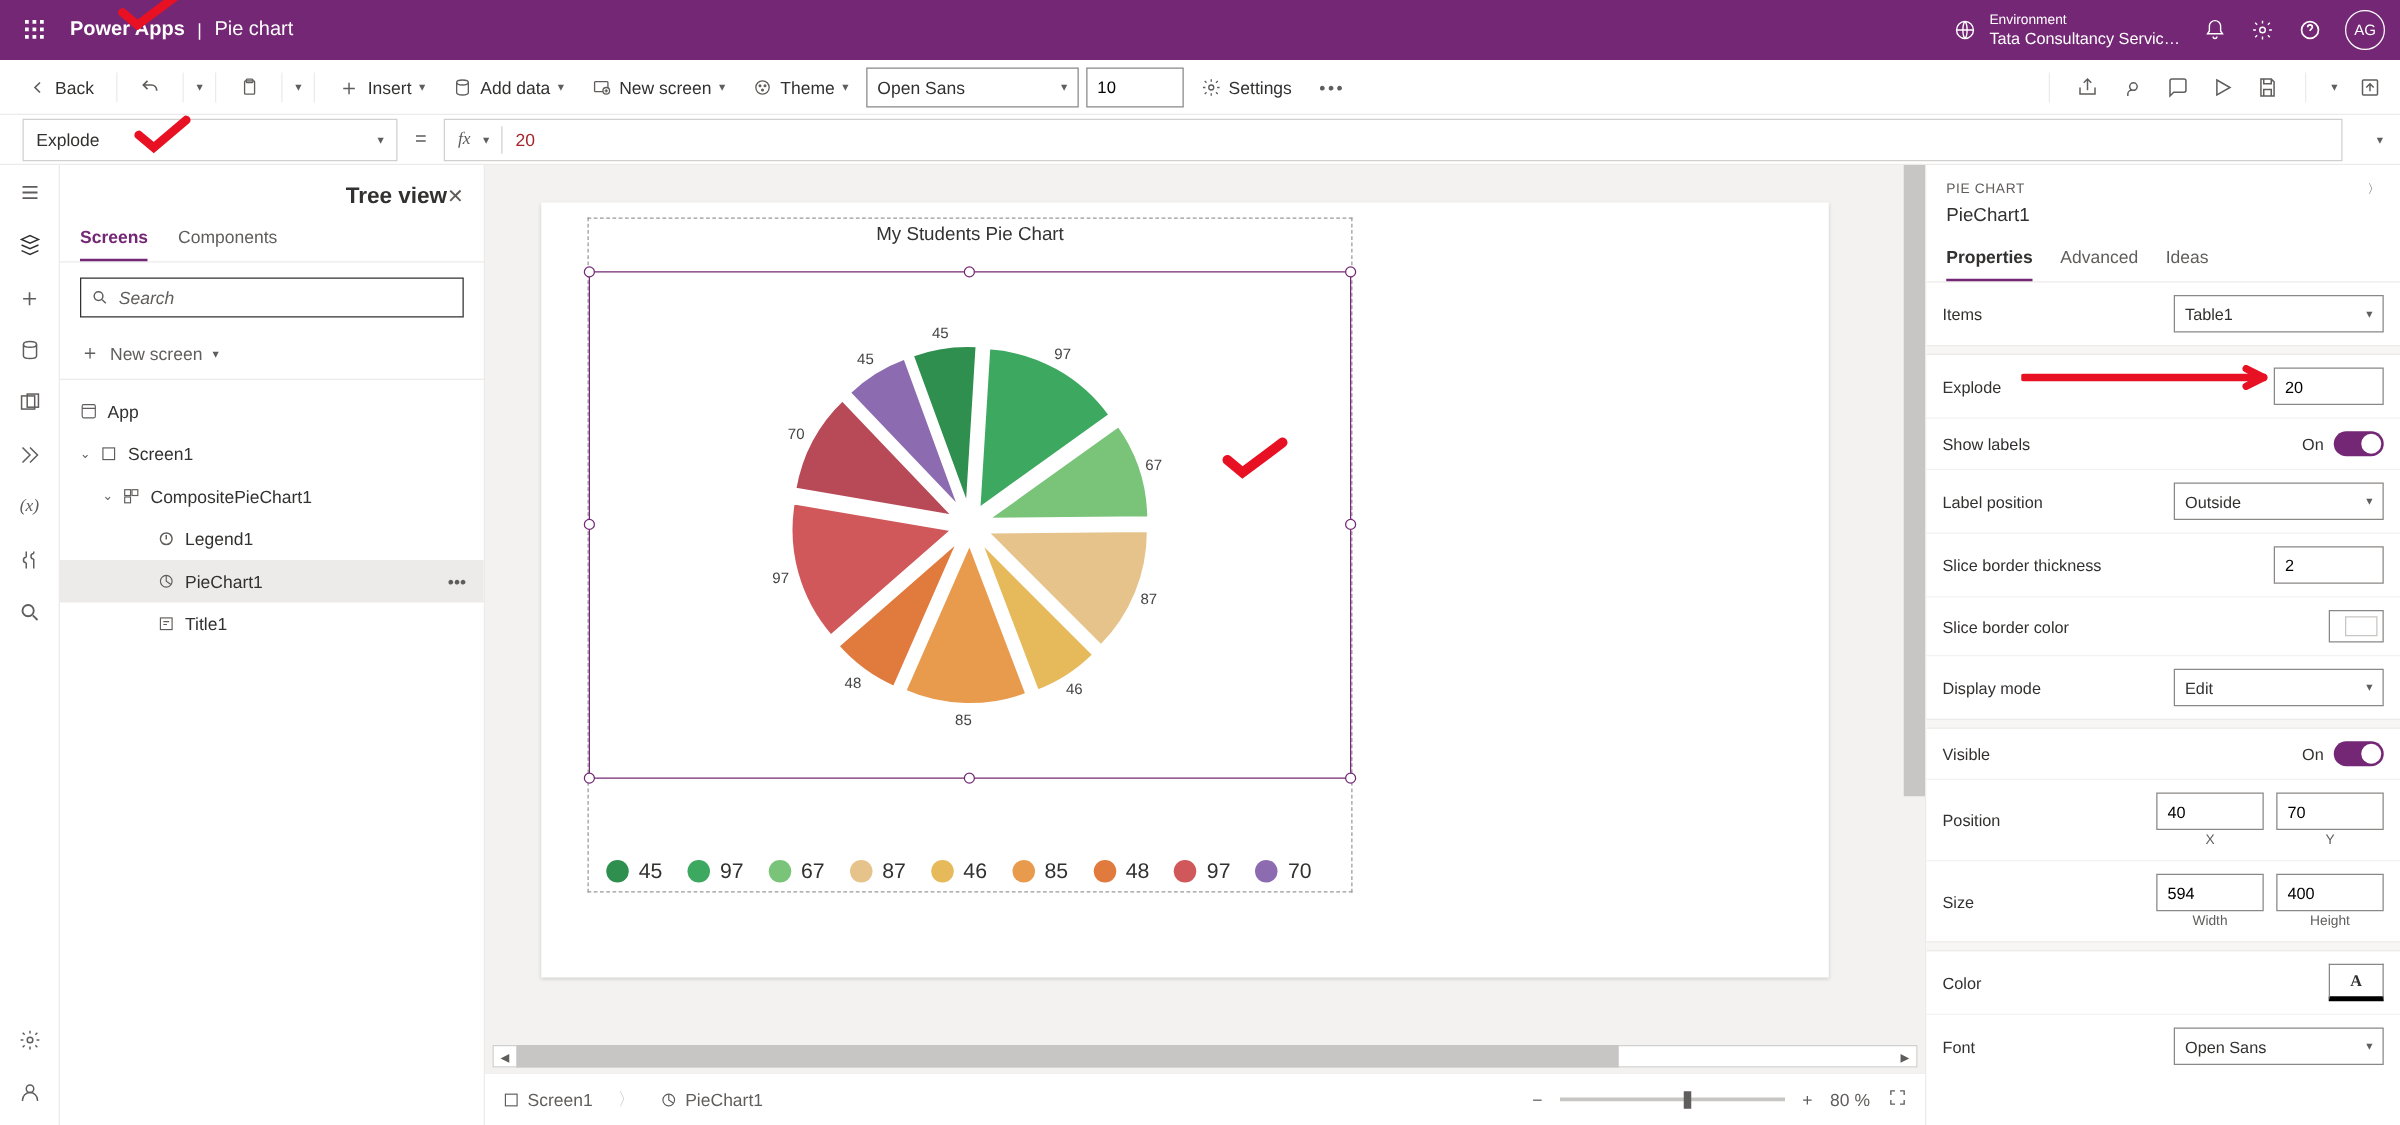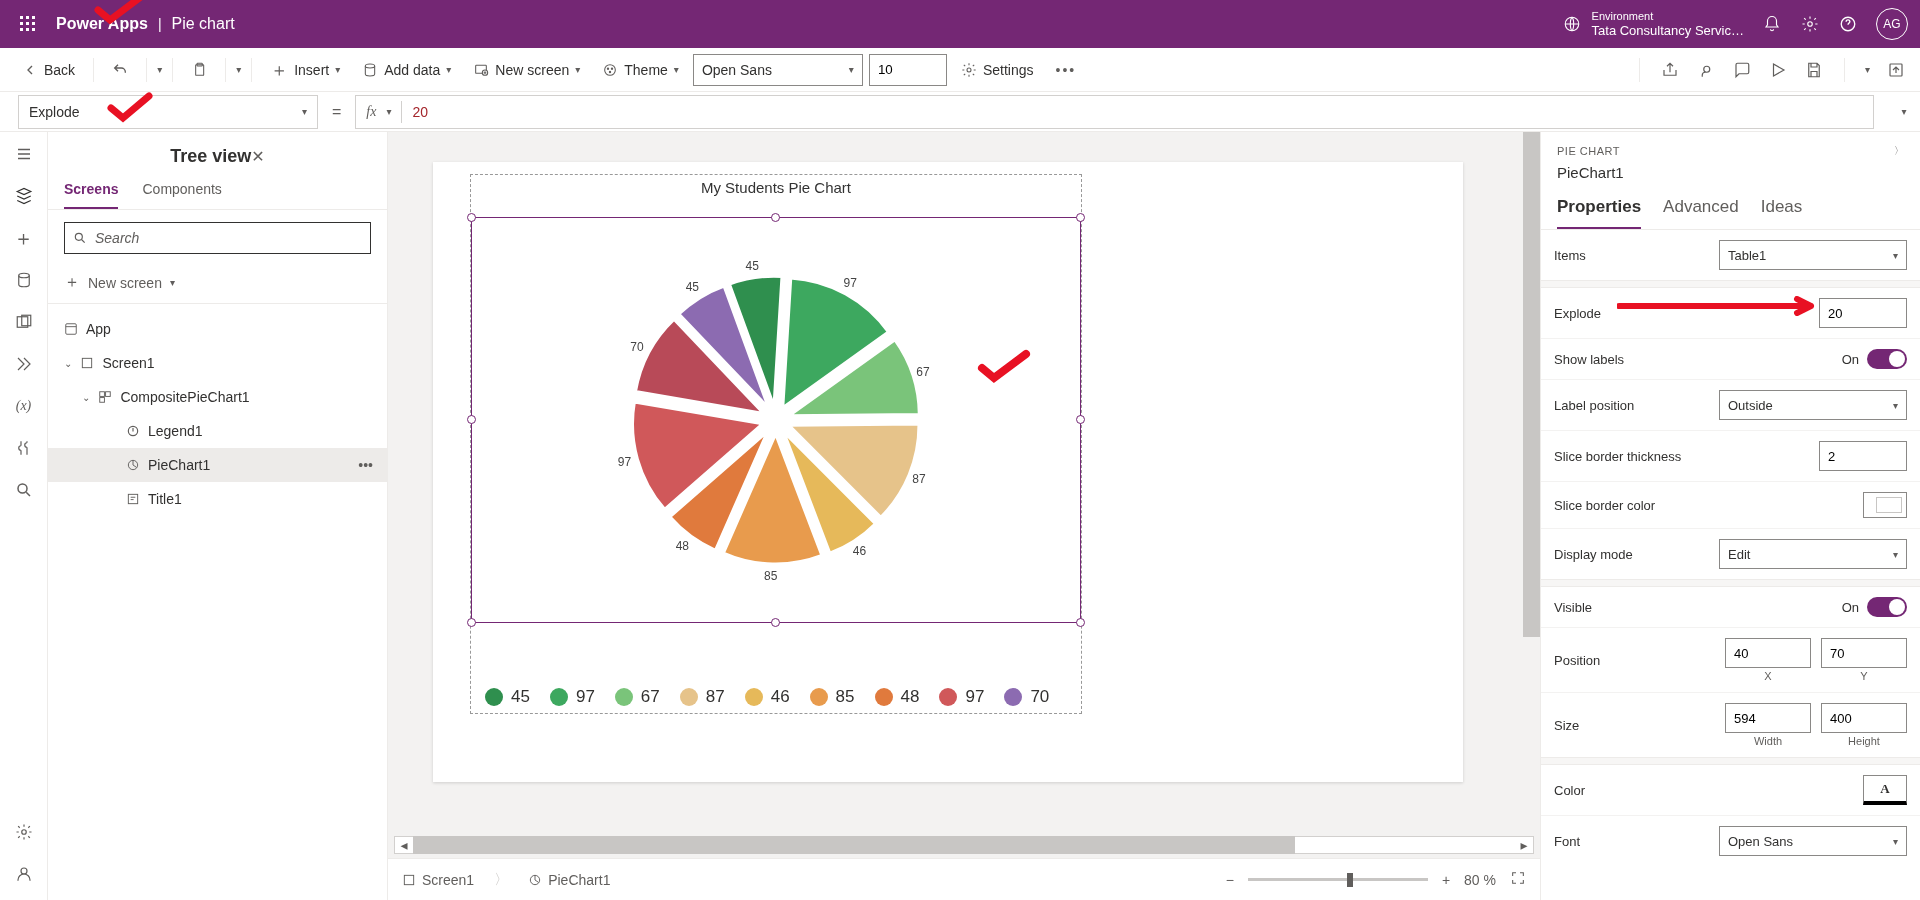--- a/index.html
+++ b/index.html
@@ -33,21 +33,21 @@
 .fx { font-style:italic; font-family:"Times New Roman",serif; color:#605e5c; }
 .fx-val { color:#a4262c; }
 .expand-fx { width:32px; display:flex; align-items:center; justify-content:center; cursor:pointer; }
 
 .main { display:flex; height:calc(900px - 48px - 44px - 40px); }
 .rail { width:48px; border-right:1px solid #edebe9; display:flex; flex-direction:column; align-items:center; padding-top:10px; gap:18px; }
 .rail-item { width:24px; height:24px; display:flex; align-items:center; justify-content:center; cursor:pointer; color:#605e5c; }
 .rail-bottom { margin-top:auto; padding-bottom:14px; display:flex; flex-direction:column; gap:18px; }
 
 .tree { width:340px; border-right:1px solid #edebe9; display:flex; flex-direction:column; }
-.tree-head { display:flex; align-items:center; justify-content:center; padding:14px 16px 6px; }
+.tree-head { display:flex; align-items:center; justify-content:flex-end; padding:14px 16px 6px; }
 .tree-title { font-size:18px; font-weight:600; }
 .tree-tabs { display:flex; gap:24px; padding:0 16px; border-bottom:1px solid #edebe9; }
 .tree-tab { padding:8px 0 10px; cursor:pointer; color:#605e5c; }
 .tree-tab.active { color:#742774; font-weight:600; border-bottom:2px solid #742774; }
 .search { margin:12px 16px; border:1px solid #323130; height:32px; display:flex; align-items:center; padding:0 8px; gap:8px; color:#605e5c;font-style:italic; }
 .tree-new { padding:6px 16px; display:flex; align-items:center; gap:8px; color:#605e5c; cursor:pointer; }
 .tree-list { padding:4px 0; }
 .tn { display:flex; align-items:center; height:34px; gap:8px; cursor:pointer; }
 .tn0 { padding-left:16px; }
 .tn1 { padding-left:34px; }
@@ -76,26 +76,26 @@
 .crumb { display:flex; align-items:center; gap:6px; color:#605e5c; cursor:pointer; }
 .bbar-right { margin-left:auto; display:flex; align-items:center; gap:14px; color:#605e5c; }
 .zoom-track { width:180px; height:3px; background:#c8c6c4; position:relative; }
 .zoom-track .kn { position:absolute; top:-5px; left:55%; width:6px; height:14px; background:#605e5c; }
 
 .props { width:380px; border-left:1px solid #edebe9; overflow-y:auto; }
 .props-head { padding:12px 16px 4px; display:flex; align-items:center; justify-content:space-between; }
 .props-cat { font-size:11px; color:#605e5c; letter-spacing:.5px; }
 .props-name { padding:2px 16px 10px; font-size:15px; }
 .props-tabs { display:flex; gap:22px; padding:0 16px; border-bottom:1px solid #edebe9; }
-.ptab { padding:6px 0 10px; cursor:pointer; color:#605e5c; font-size:17px; }
+.ptab { padding:6px 0 10px; cursor:pointer; color:#605e5c; font-size:14px; }
 .ptab.active { color:#323130; font-weight:600; border-bottom:2px solid #742774; }
 .prow { display:flex; align-items:center; justify-content:space-between; padding:10px 13px; font-size:13px; }
 .prow + .prow { border-top:1px solid #f3f2f1; }
 .psec-sep { height:8px; background:#f7f6f5; border-top:1px solid #edebe9; border-bottom:1px solid #edebe9; }
-.pselect { border:1px solid #8a8886; height:30px; width:188px; display:flex; align-items:center; justify-content:space-between; padding:0 8px; font-size:13px; }
+.pselect { border:1px solid #8a8886; height:30px; width:168px; display:flex; align-items:center; justify-content:space-between; padding:0 8px; font-size:13px; }
 .pinput { border:1px solid #8a8886; height:30px; width:88px; padding:0 8px; font-size:13px; }
 .pinput.sm { width:86px; }
 .toggle { display:flex; align-items:center; gap:8px; }
 .tsw { width:40px; height:20px; background:#742774; border-radius:10px; position:relative; }
 .tsw::after { content:''; position:absolute; right:2px; top:2px; width:16px; height:16px; background:#fff; border-radius:50%; }
 .colbox { width:44px; height:26px; border:1px solid #8a8886; display:flex; align-items:center; justify-content:flex-end; padding:0 4px; }
 .colbox .c { width:26px; height:16px; background:#fff; border:1px solid #c8c6c4; }
 .colbox2 { width:44px; height:30px; border:1px solid #8a8886; display:flex; align-items:center; justify-content:center; font-weight:bold; font-family:"Times New Roman",serif; border-bottom:4px solid #000; }
 .dual { display:flex; gap:10px; }
 .dual-col { display:flex; flex-direction:column; align-items:center; gap:2px; }

